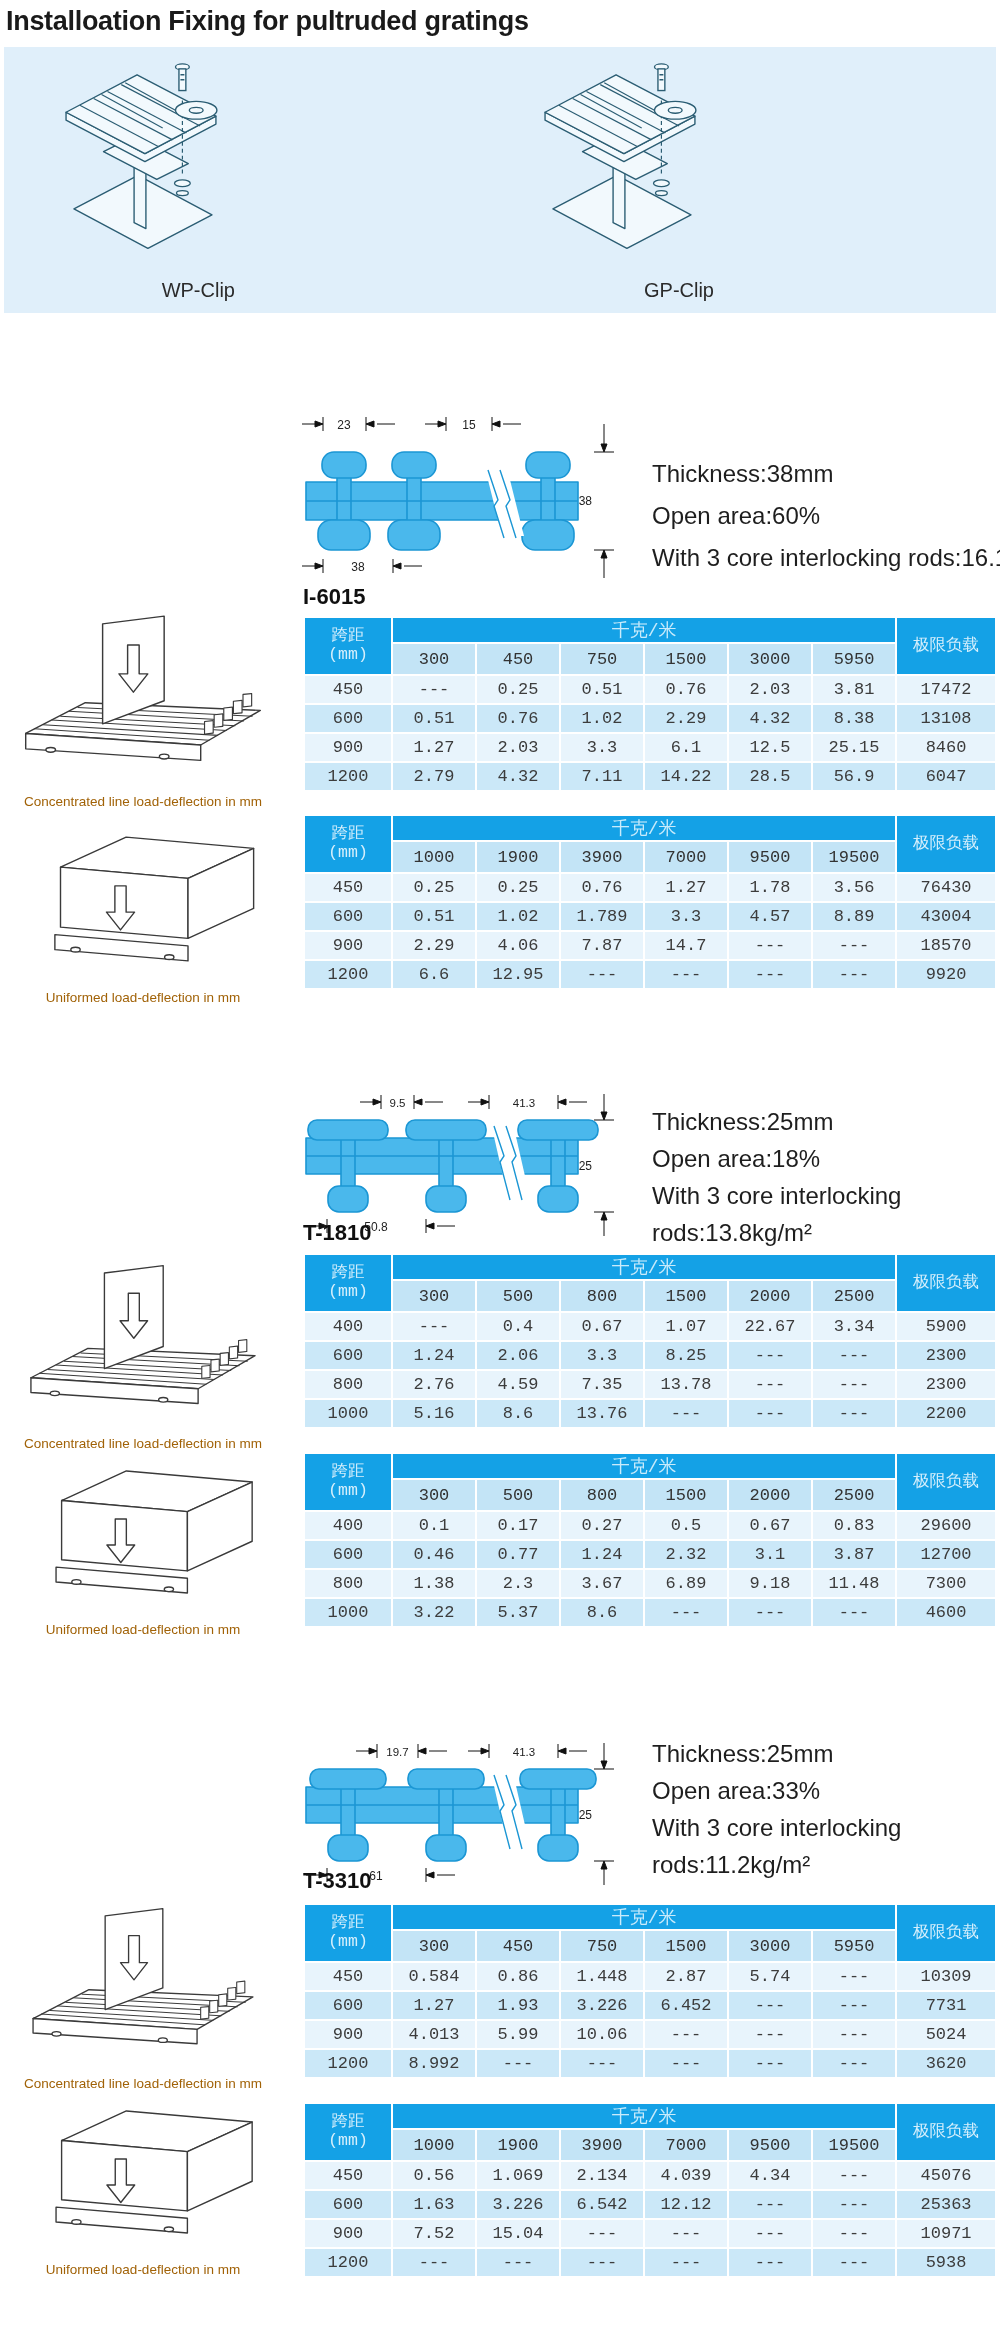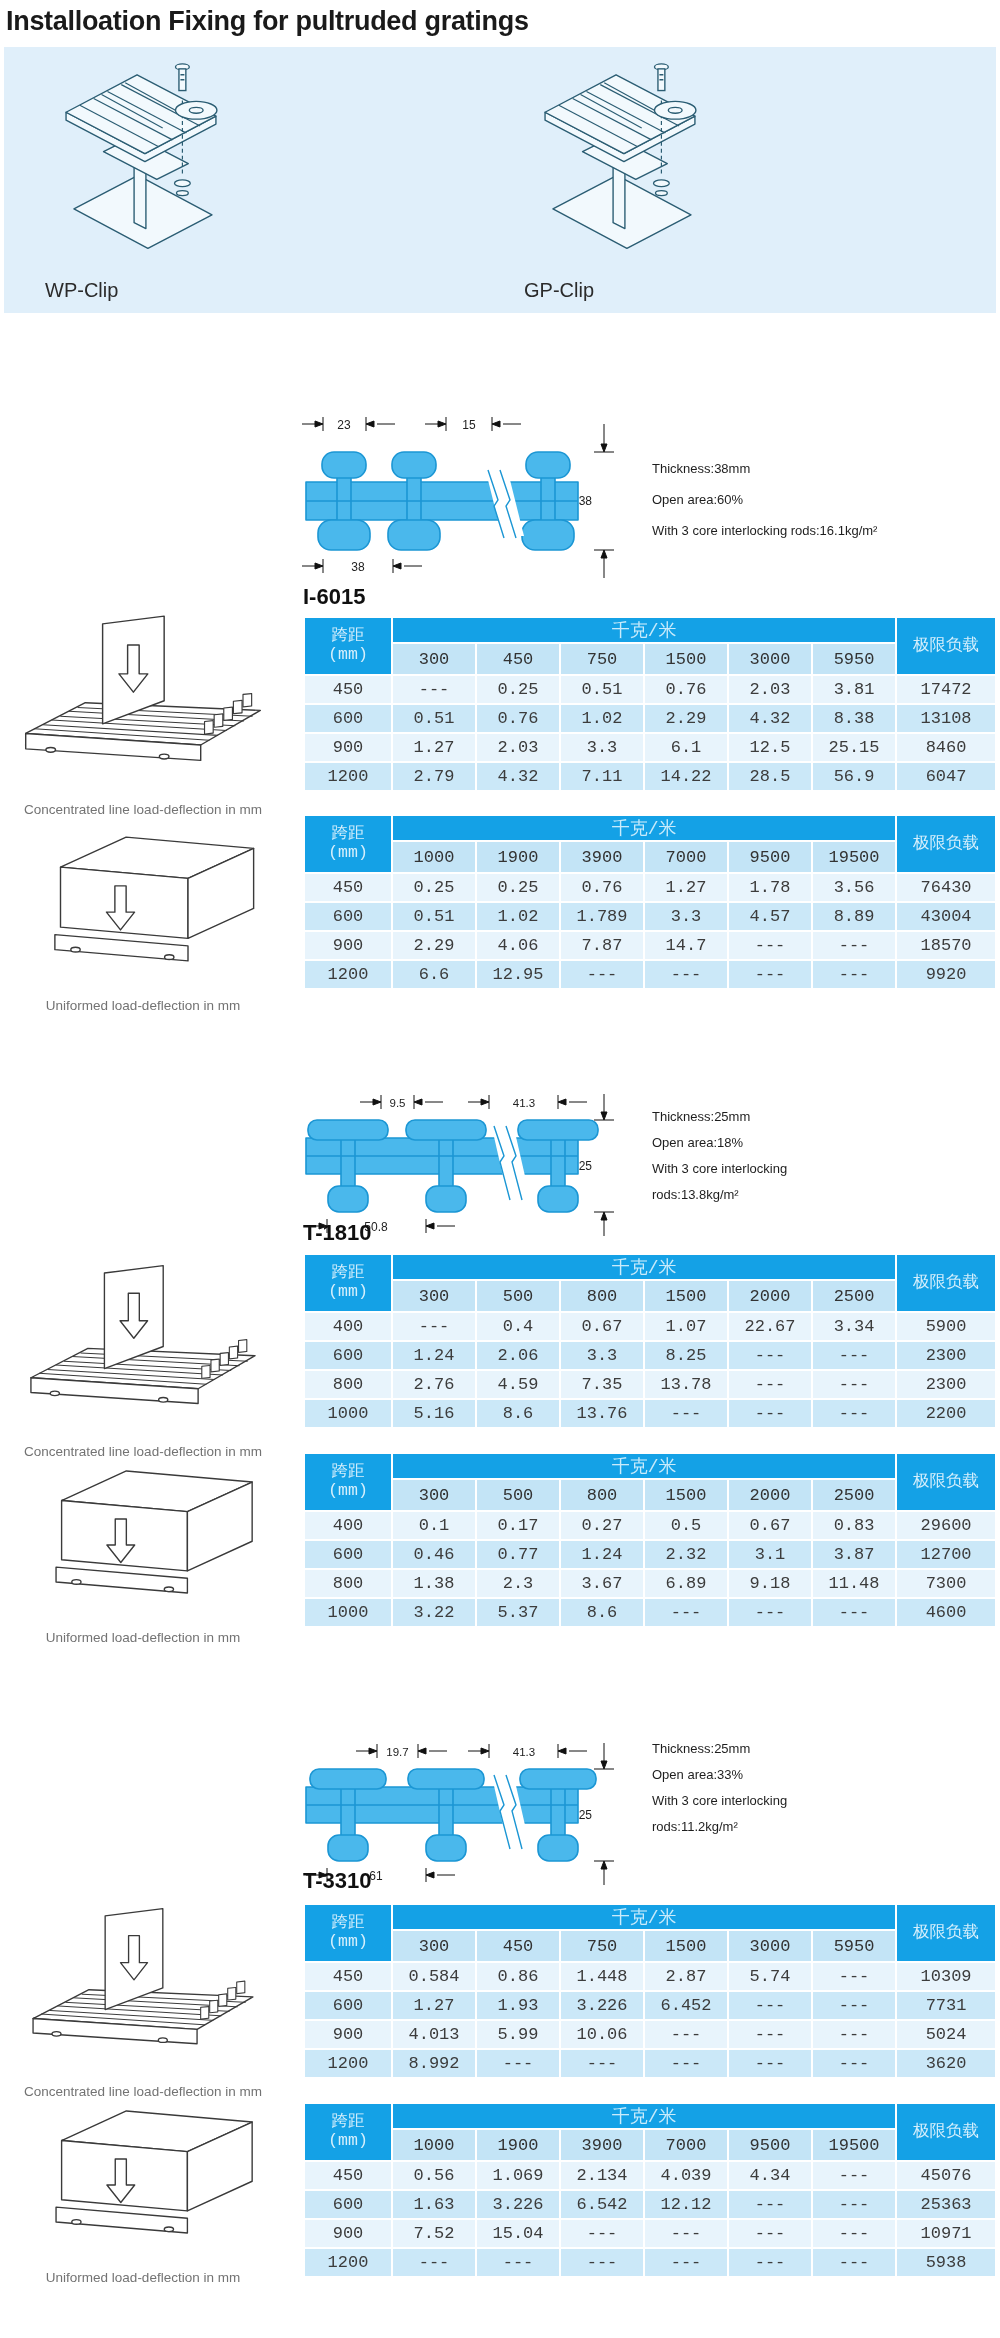--- a/index.html
+++ b/index.html
@@ -4,28 +4,28 @@
 <style>
   :root{
     --header-blue:#14a1e6; --subheader-blue:#c3e4f6; --row-light:#e8f4fc; --row-medium:#cbe8f8;
     --banner-bg:#e0effa; --profile-fill:#4ab8ec; --profile-stroke:#1b96d4; --line-art:#3a3a3a;
   }
   *{margin:0;padding:0;box-sizing:border-box;}
   body{font-family:"Liberation Sans", sans-serif; background:#fff;}
   .page{position:relative;width:1000px;height:2338px;background:#fff;overflow:hidden;padding-left:36px;}
   .title{position:absolute;left:6px;top:6px;font-size:27px;font-weight:700;color:#1a1a1a;letter-spacing:-0.3px;}
   .banner{position:absolute;left:4px;top:47px;width:992px;height:266px;background:var(--banner-bg);}
-  .clip-fig{position:absolute;top:12px;width:190px;text-align:left;}
+  .clip-fig{position:absolute;top:12px;width:190px;text-align:right;}
   .clip-label{margin-top:4px;font-size:20px;color:#2b2b2b;}
   .model{position:absolute;font-size:22px;font-weight:700;color:#101010;}
   .specs{position:absolute;left:652px;width:348px;color:#1e1e1e;}
-  .specs div{font-size:13px;line-height:1.0;white-space:nowrap;}
+  .specs div{font-size:24px;line-height:1.0;white-space:nowrap;}
   .specs.small div{margin-bottom:13px;}
   .illus{position:absolute;left:8px;width:270px;text-align:center;}
-  .illus figcaption{font-size:13.5px;color:#737373;margin-top:20px;}
+  .illus figcaption{font-size:13.5px;color:#a16207;margin-top:12px;}
   .profile{position:absolute;}
   table.load{position:absolute;border-collapse:collapse;table-layout:fixed;width:692px;font-size:17px;color:#3c3c3c;font-family:Liberation Mono, monospace;}
   table.load th,table.load td{border:2px solid #fff;text-align:center;vertical-align:middle;padding:0;font-weight:400;}
   table.load th.c-span,table.load th.c-ult{background:var(--header-blue);color:#d6effc;font-size:16.5px;line-height:1.15;}
   table.load th.c-load{background:var(--header-blue);color:#c9ebfb;height:26px;font-size:18px;}
   table.load th.c-sub{background:var(--subheader-blue);height:32px;color:#333;}
   table.load tbody td{height:29px;}
   table.load tbody tr:nth-child(odd){background:var(--row-light);}
   table.load tbody tr:nth-child(even){background:var(--row-medium);}
   .dim{font-size:12px;fill:#222;}

